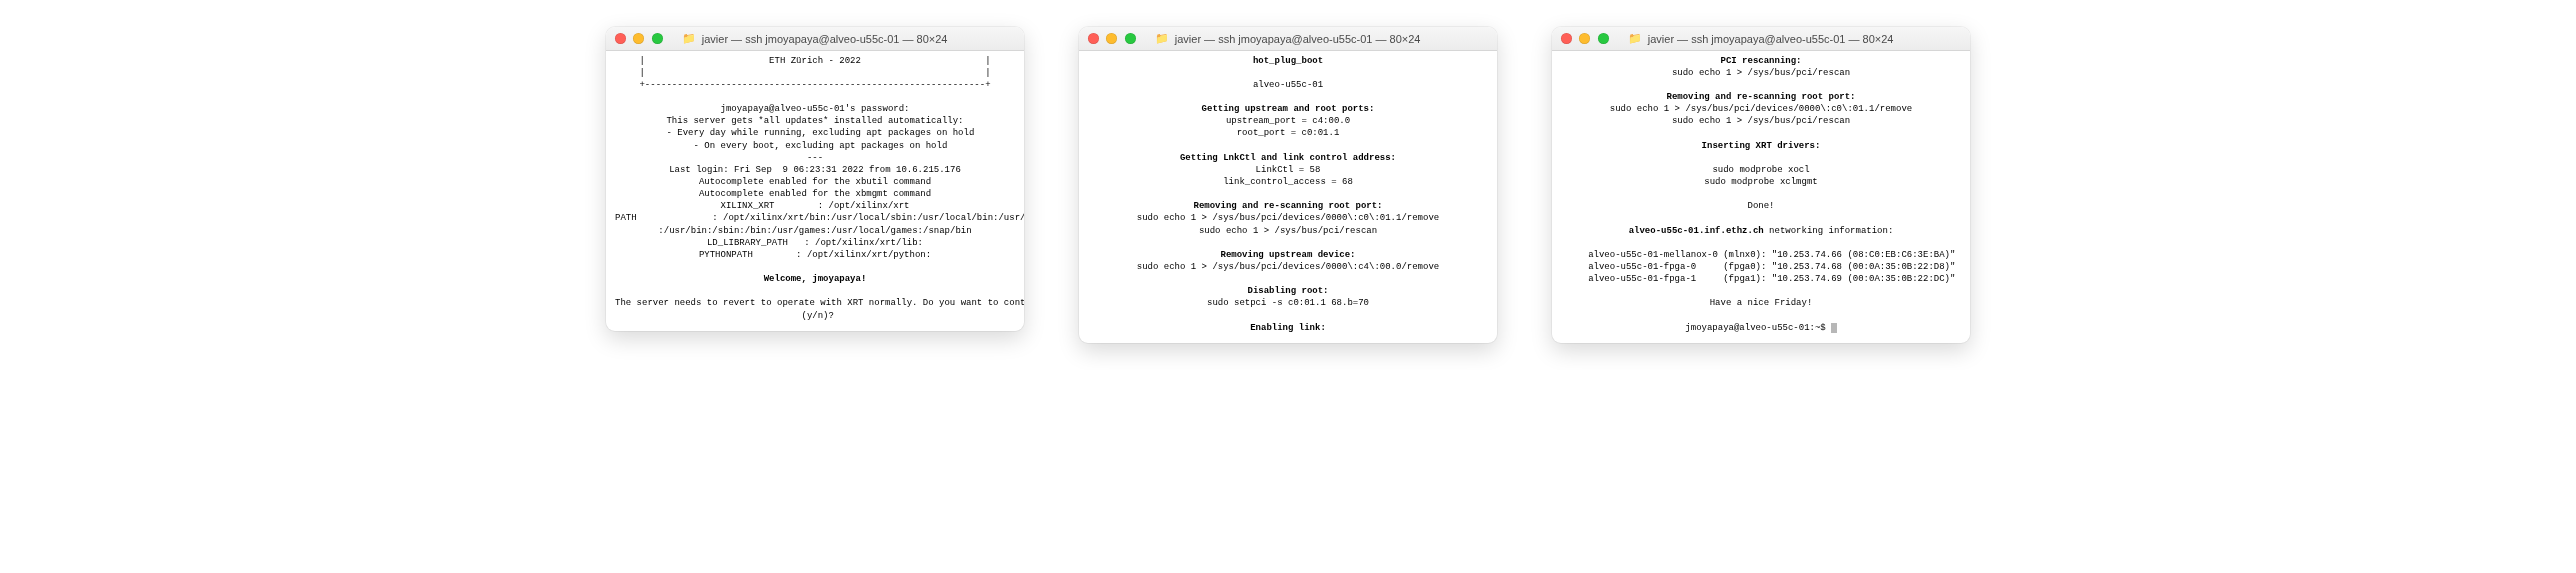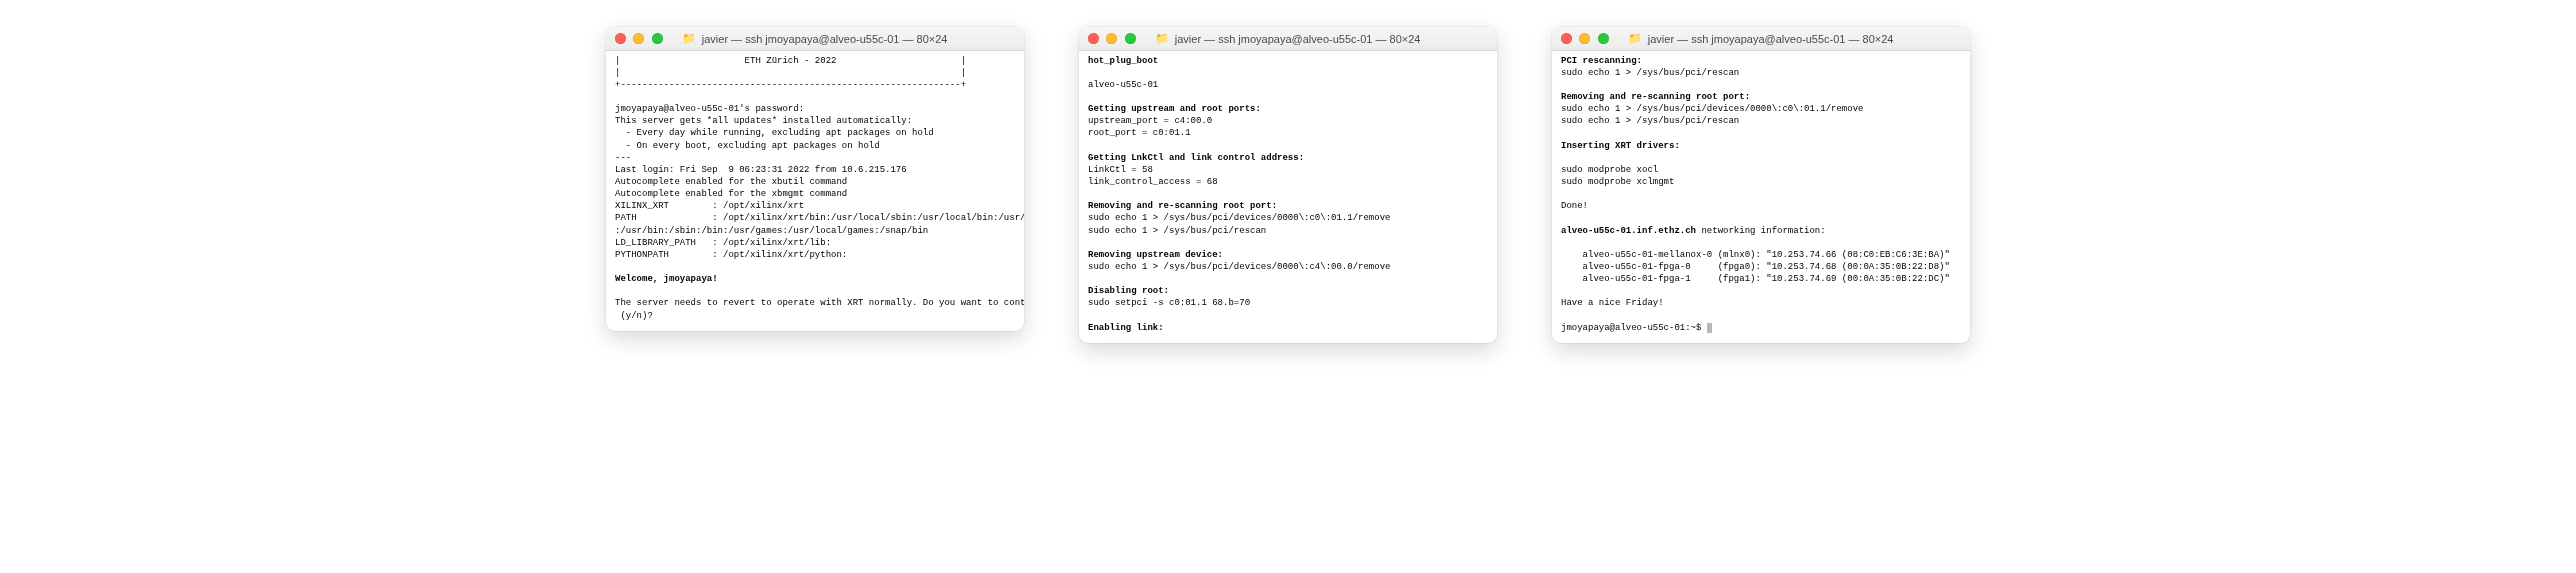--- a/index.html
+++ b/index.html
@@ -57,20 +57,21 @@
     }
     .folder-icon { font-size: 11px; color:#3aa7f7; }
     .term-body {
       padding: 3.6px 9px 9px 9px;
       font-size: 9px;
       line-height: 1.35;
       color:#000;
       white-space: pre;
       min-height: 255px;
       font-family: Menlo, Monaco, "Courier New", monospace;
+      text-align: center;
     }
     .b { font-weight: bold; }
     .prompt-cursor {
       display:inline-block;
       width: 5.5px; height: 10px;
       background: #b7b7b7;
       vertical-align: text-bottom;
     }
   </style>
 </head>

